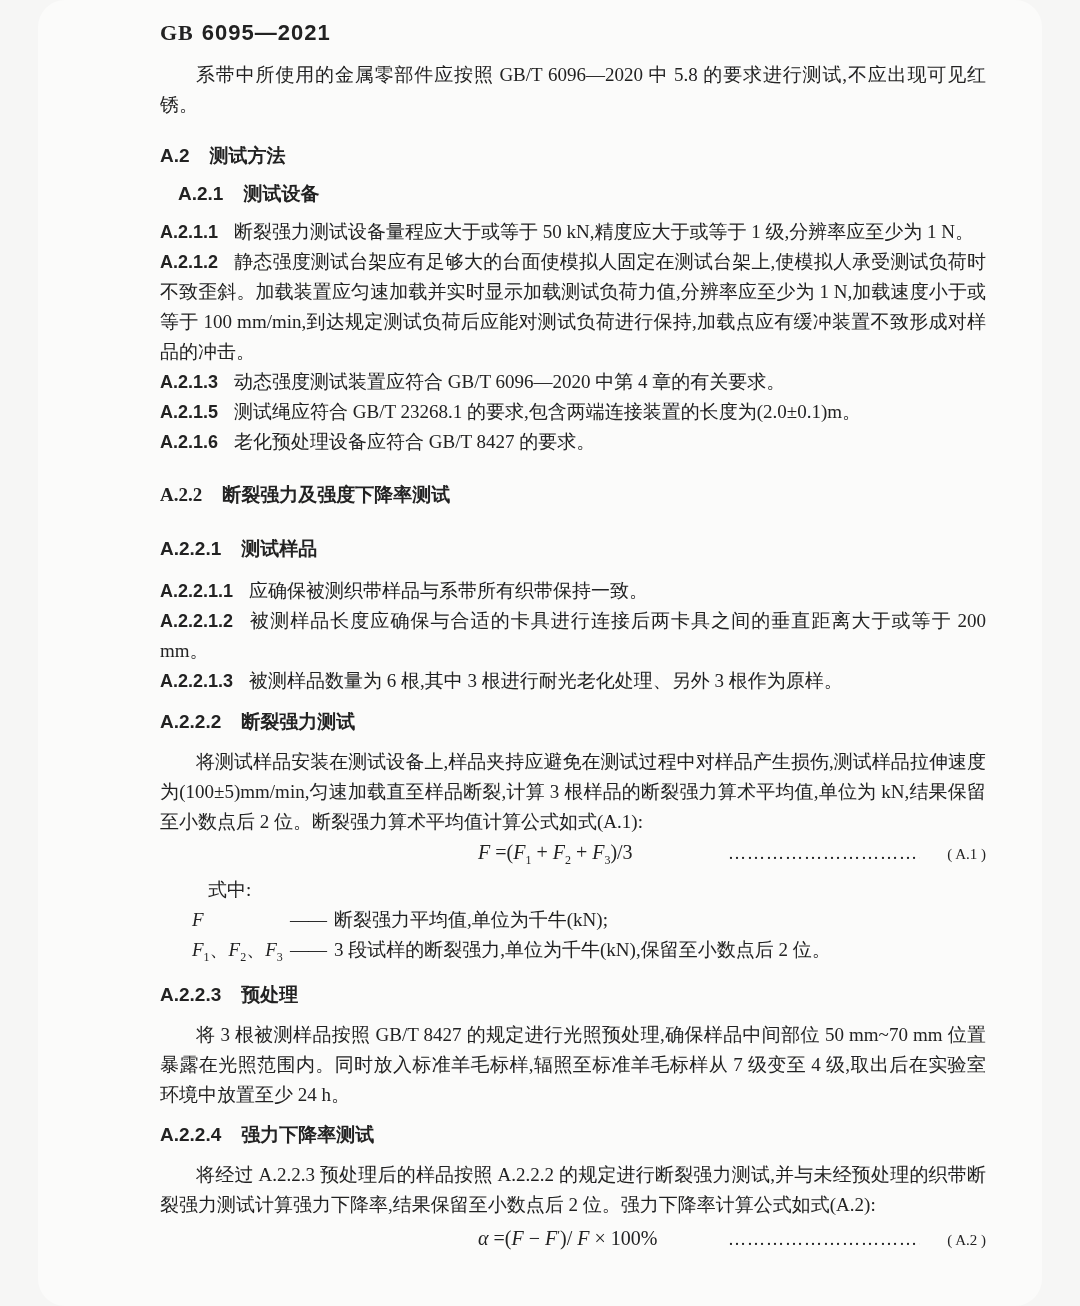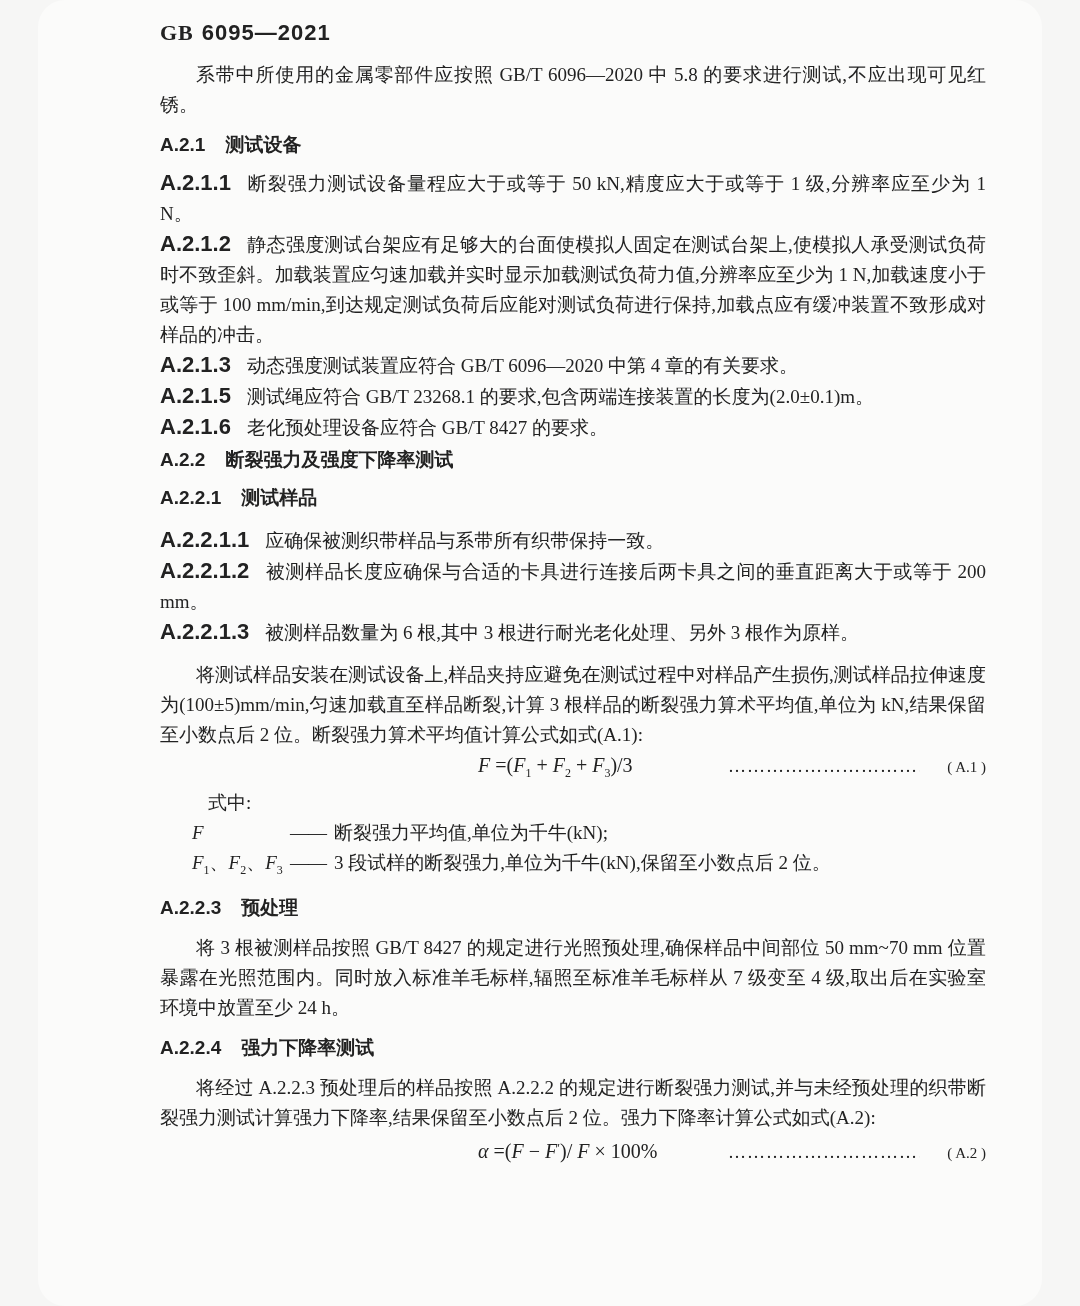--- a/index.html
+++ b/index.html
@@ -25,30 +25,30 @@
     font-weight:700; font-size:19px; line-height:26px; margin:0;
   }
   .clause-head .cnum { margin-right:20px; }
   .body {
     font-size:19px; line-height:30px; margin:0;
     text-align:justify;
   }
   .indent { text-indent:36px;font-family:Liberation Serif, serif; }
   .clause .cnum {
     font-family:"Liberation Sans","DejaVu Sans",sans-serif;
-    font-weight:700; margin-right:16px; font-size:22px;
+    font-weight:700; margin-right:16px; font-size:18px;
   }
   
   .mt-a15head { margin-top:35px; }
   .mt-a15body { margin-top:14px; }
   .mt-a2head  { margin-top:23px; }
-  .mt-a21head { margin-top:12px; }
+  .mt-a21head { margin-top:12px;margin-left:18px; }
   .mt-a211    { margin-top:10px; }
-  .mt-a22head { margin-top:4px; }
-  .mt-a221head{ margin-top:12px; }
+  .mt-a22head { margin-top:25px;font-family:Liberation Serif, serif; }
+  .mt-a221head{ margin-top:28px; }
   .mt-a2211   { margin-top:14px; }
   .mt-a222head{ margin-top:13px; }
   .mt-a222body{ margin-top:12px; }
   .mt-a223head{ margin-top:10px; }
   .mt-a223body{ margin-top:12px; }
   .mt-a224head{ margin-top:12px; }
   .mt-a224body{ margin-top:12px; }
   
   .formula-row { display:flex; align-items:baseline; line-height:30px; font-size:20px; }
   .f-expr { margin-left:318px; white-space:nowrap; }
@@ -74,20 +74,23 @@
 
 <div class="page">
 
   <div class="doc-header">
     <span class="hdr-prefix">GB</span><span class="hdr-number">6095—2021</span>
   </div>
 
 
   <p class="body indent mt-a15body">系带中所使用的金属零部件应按照 GB/T 6096—2020 中 5.8 的要求进行测试,不应出现可见红锈。</p>
 
+  <h3 class="clause-head mt-a2head">
+    <span class="cnum">A.2</span><span>测试方法</span>
+  </h3>
 
   <h3 class="clause-head mt-a21head">
     <span class="cnum">A.2.1</span><span>测试设备</span>
   </h3>
 
   <p class="body clause mt-a211">
     <span class="cnum">A.2.1.1</span><span>断裂强力测试设备量程应大于或等于 50 kN,精度应大于或等于 1 级,分辨率应至少为 1 N。</span>
   </p>
   <p class="body clause">
     <span class="cnum">A.2.1.2</span><span>静态强度测试台架应有足够大的台面使模拟人固定在测试台架上,使模拟人承受测试负荷时不致歪斜。加载装置应匀速加载并实时显示加载测试负荷力值,分辨率应至少为 1 N,加载速度小于或等于 100 mm/min,到达规定测试负荷后应能对测试负荷进行保持,加载点应有缓冲装置不致形成对样品的冲击。</span>
@@ -113,20 +116,23 @@
   <p class="body clause mt-a2211">
     <span class="cnum">A.2.2.1.1</span><span>应确保被测织带样品与系带所有织带保持一致。</span>
   </p>
   <p class="body clause">
     <span class="cnum">A.2.2.1.2</span><span>被测样品长度应确保与合适的卡具进行连接后两卡具之间的垂直距离大于或等于 200 mm。</span>
   </p>
   <p class="body clause">
     <span class="cnum">A.2.2.1.3</span><span>被测样品数量为 6 根,其中 3 根进行耐光老化处理、另外 3 根作为原样。</span>
   </p>
 
+  <h3 class="clause-head mt-a222head">
+    <span class="cnum">A.2.2.2</span><span>断裂强力测试</span>
+  </h3>
 
   <p class="body indent mt-a222body">将测试样品安装在测试设备上,样品夹持应避免在测试过程中对样品产生损伤,测试样品拉伸速度为(100±5)mm/min,匀速加载直至样品断裂,计算 3 根样品的断裂强力算术平均值,单位为 kN,结果保留至小数点后 2 位。断裂强力算术平均值计算公式如式(A.1):</p>
 
   <div class="formula-row">
     <span class="f-expr"><span class="tk-var">F</span><span class="tk-pl"> =(</span><span class="tk-var">F</span><span class="tk-sub">1</span><span class="tk-pl"> + </span><span class="tk-var">F</span><span class="tk-sub">2</span><span class="tk-pl"> + </span><span class="tk-var">F</span><span class="tk-sub">3</span><span class="tk-pl">)/3</span></span>
     <span class="f-dots">…………………………………………</span>
     <span class="f-label">( A.1 )</span>
   </div>
 
   <p class="body where-label">式中:</p>

